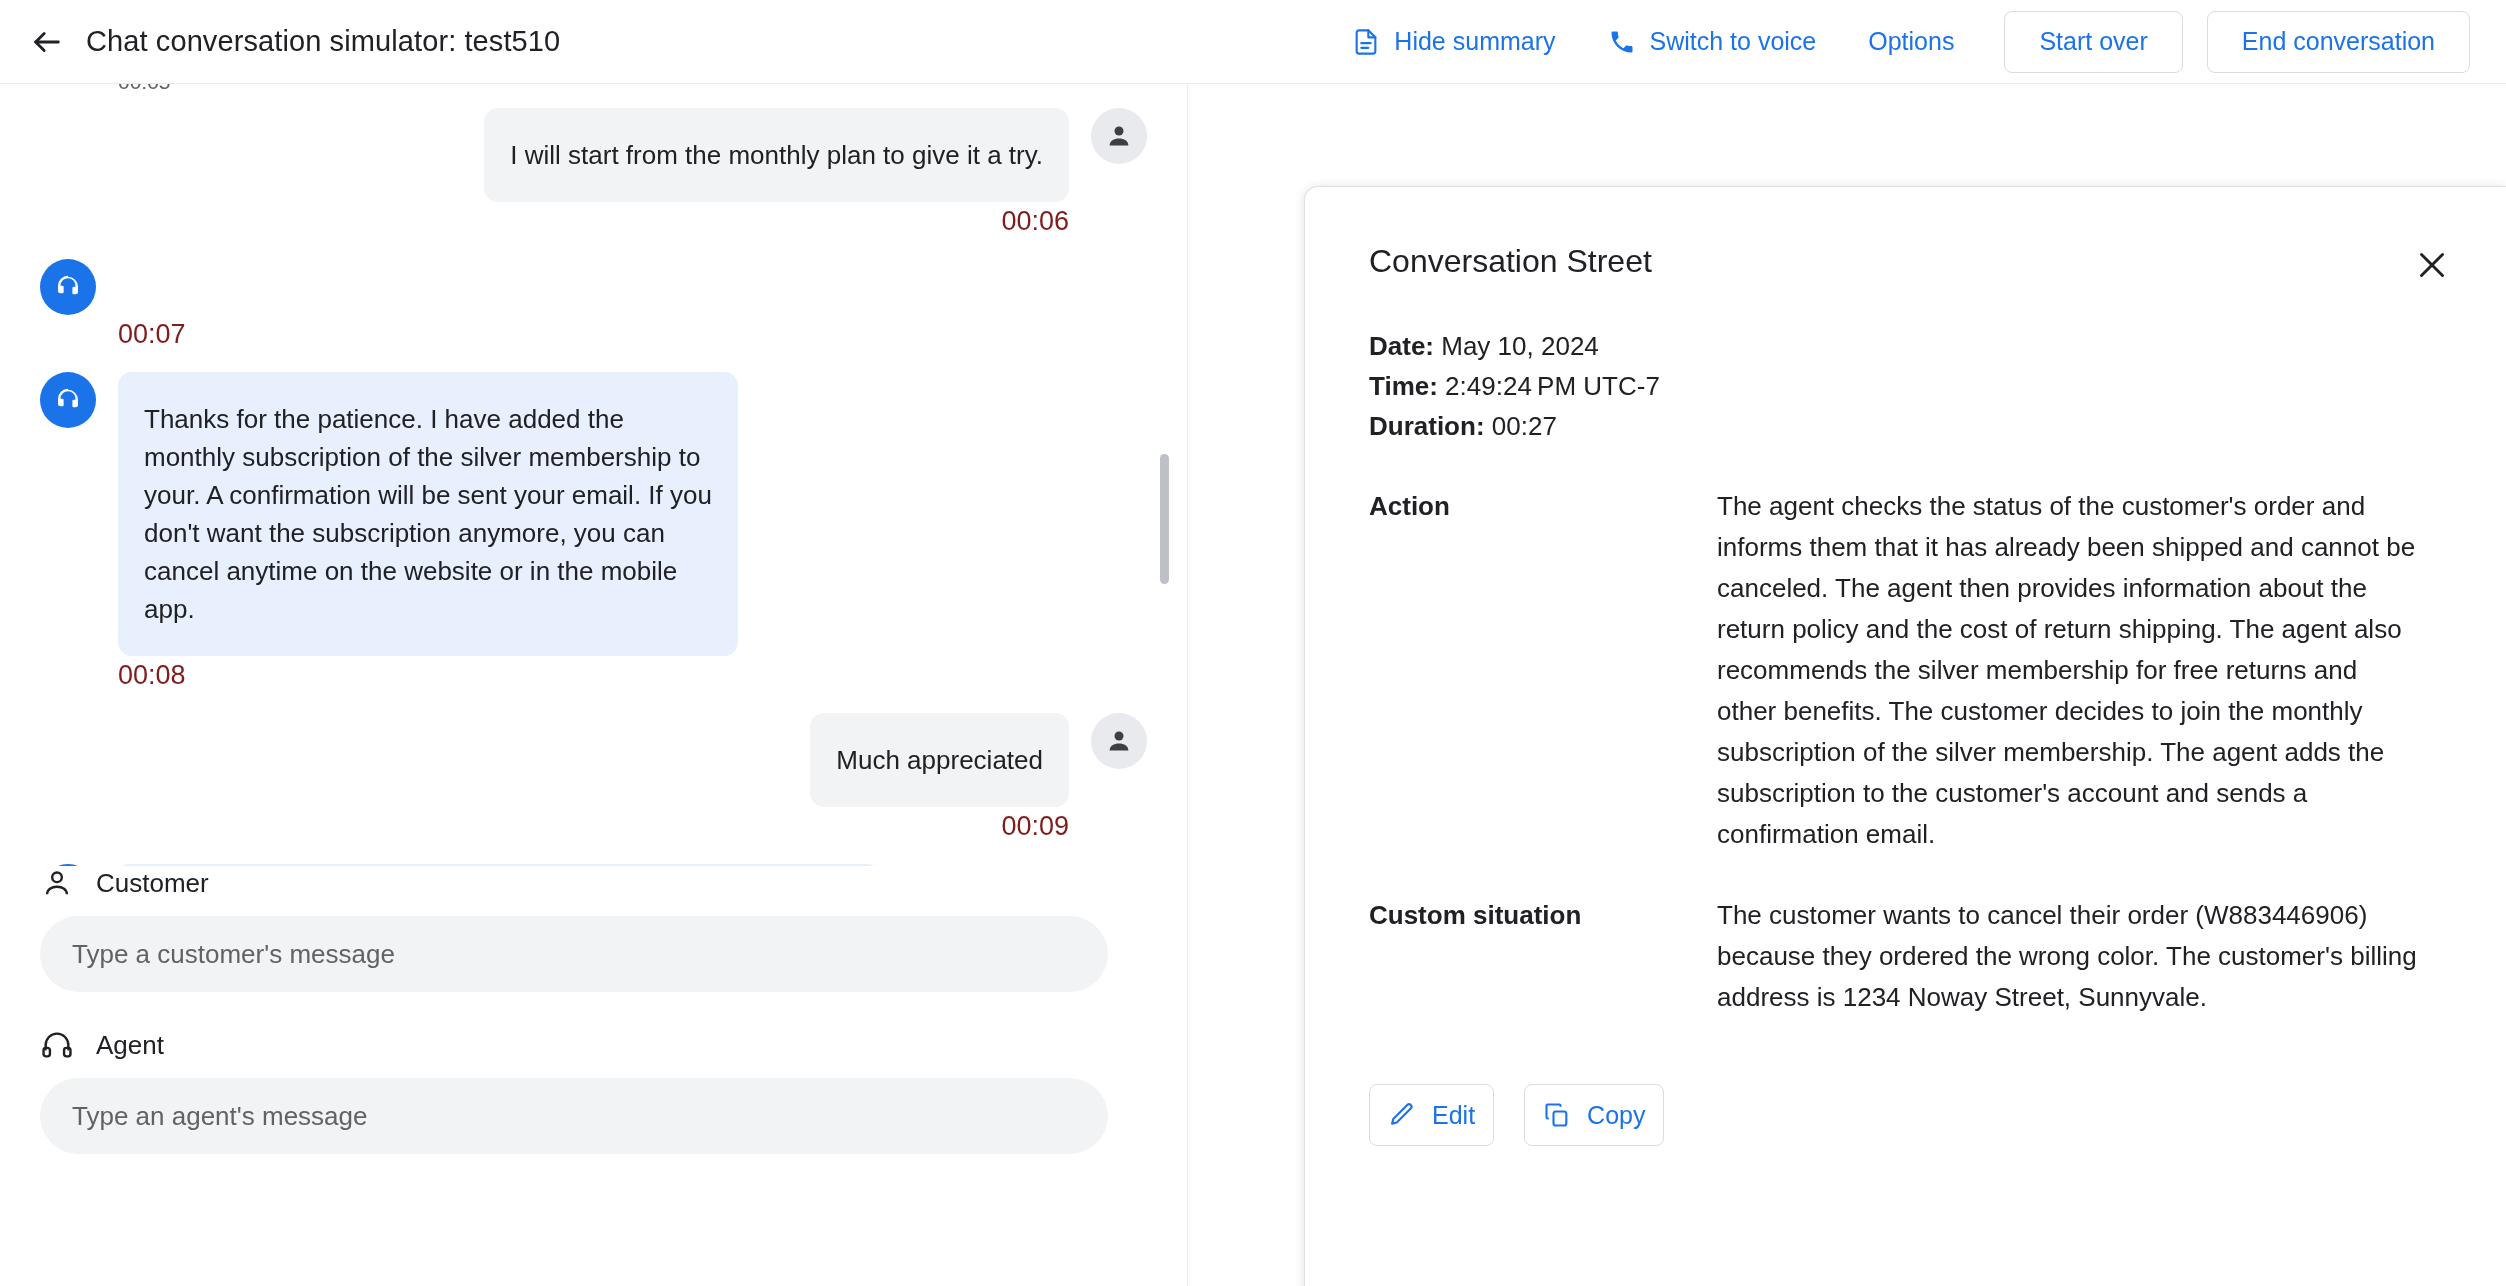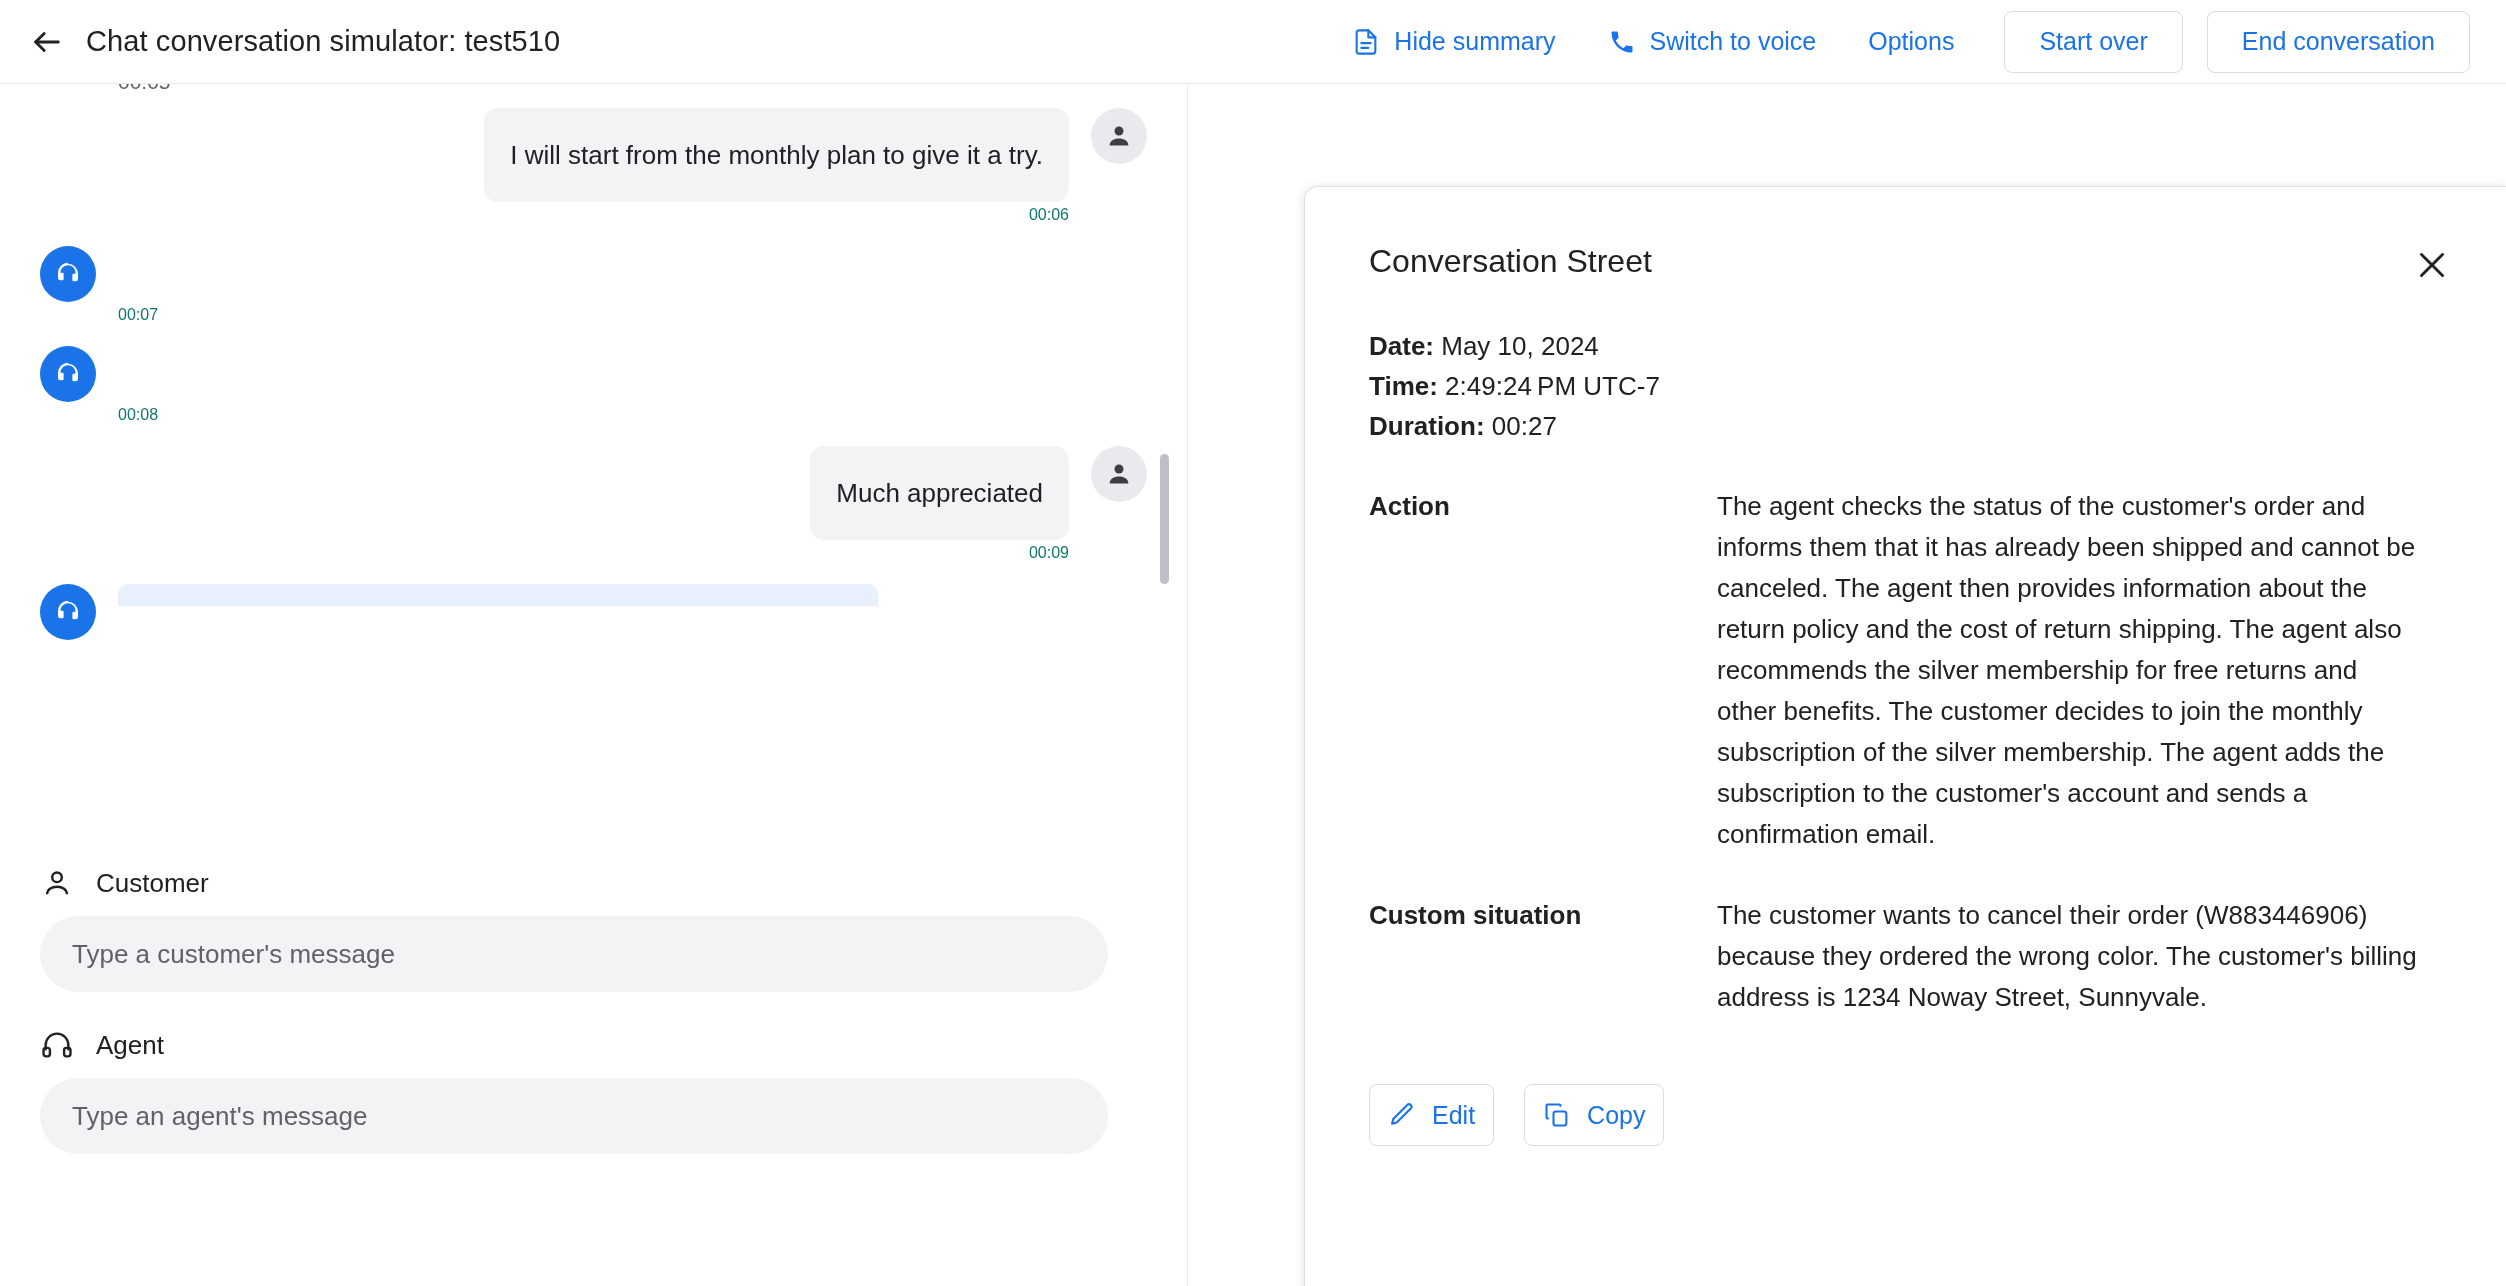--- a/index.html
+++ b/index.html
@@ -78,21 +78,21 @@
     border-radius: 14px;
     padding: 28px 26px;
     font-size: 26px; line-height: 38px;
     color: #202124;
     max-width: 760px;
   }
   .bubble.agent { background: #e8f0fe; }
   .bubble.customer { background: #f1f3f4; }
 
   .ts {
-    font-size: 16px; color: #0f766e;
+    font-size: 27px; color: #7f1d1d;
     margin-bottom: 22px;
   }
   .ts.left { margin-left: 78px; }
   .ts.right { text-align: right; margin-right: 78px; }
 
   .partial-ts {
     font-size: 21px; color: #5f6368; margin-left: 78px;
     position: relative; top: -14px;
   }
   .ghost-bubble {
@@ -252,20 +252,21 @@
       </div>
     </div>
     <div class="ts left">00:07</div>
 
     <div class="msg-row agent">
       <div class="avatar agent">
         <svg width="30" height="30" viewBox="0 0 24 24" fill="currentColor">
             <path d="M12 3a8 8 0 0 0-8 8v4a2 2 0 0 0 2 2h1.5a1 1 0 0 0 1-1v-4a1 1 0 0 0-1-1H6v-.2A6 6 0 0 1 18 11v.8h-1.5a1 1 0 0 0-1 1v4a1 1 0 0 0 1 1H18a2 2 0 0 0 2-2v-4a8 8 0 0 0-8-8z"></path>
           </svg>
       </div>
+      <div class="bubble agent" style="max-width:620px">Thanks for the patience. I have added the monthly subscription of the silver membership to your. A confirmation will be sent your email. If you don't want the subscription anymore, you can cancel anytime on the website or in the mobile app.</div>
     </div>
     <div class="ts left">00:08</div>
 
     <div class="msg-row customer">
       <div class="bubble customer">Much appreciated</div>
       <div class="avatar customer">
         <svg width="30" height="30" viewBox="0 0 24 24" fill="currentColor">
             <circle cx="12" cy="8" r="3.6"></circle>
             <path d="M4.5 19.5c0-3.6 3.4-5.6 7.5-5.6s7.5 2 7.5 5.6z"></path>
           </svg>

